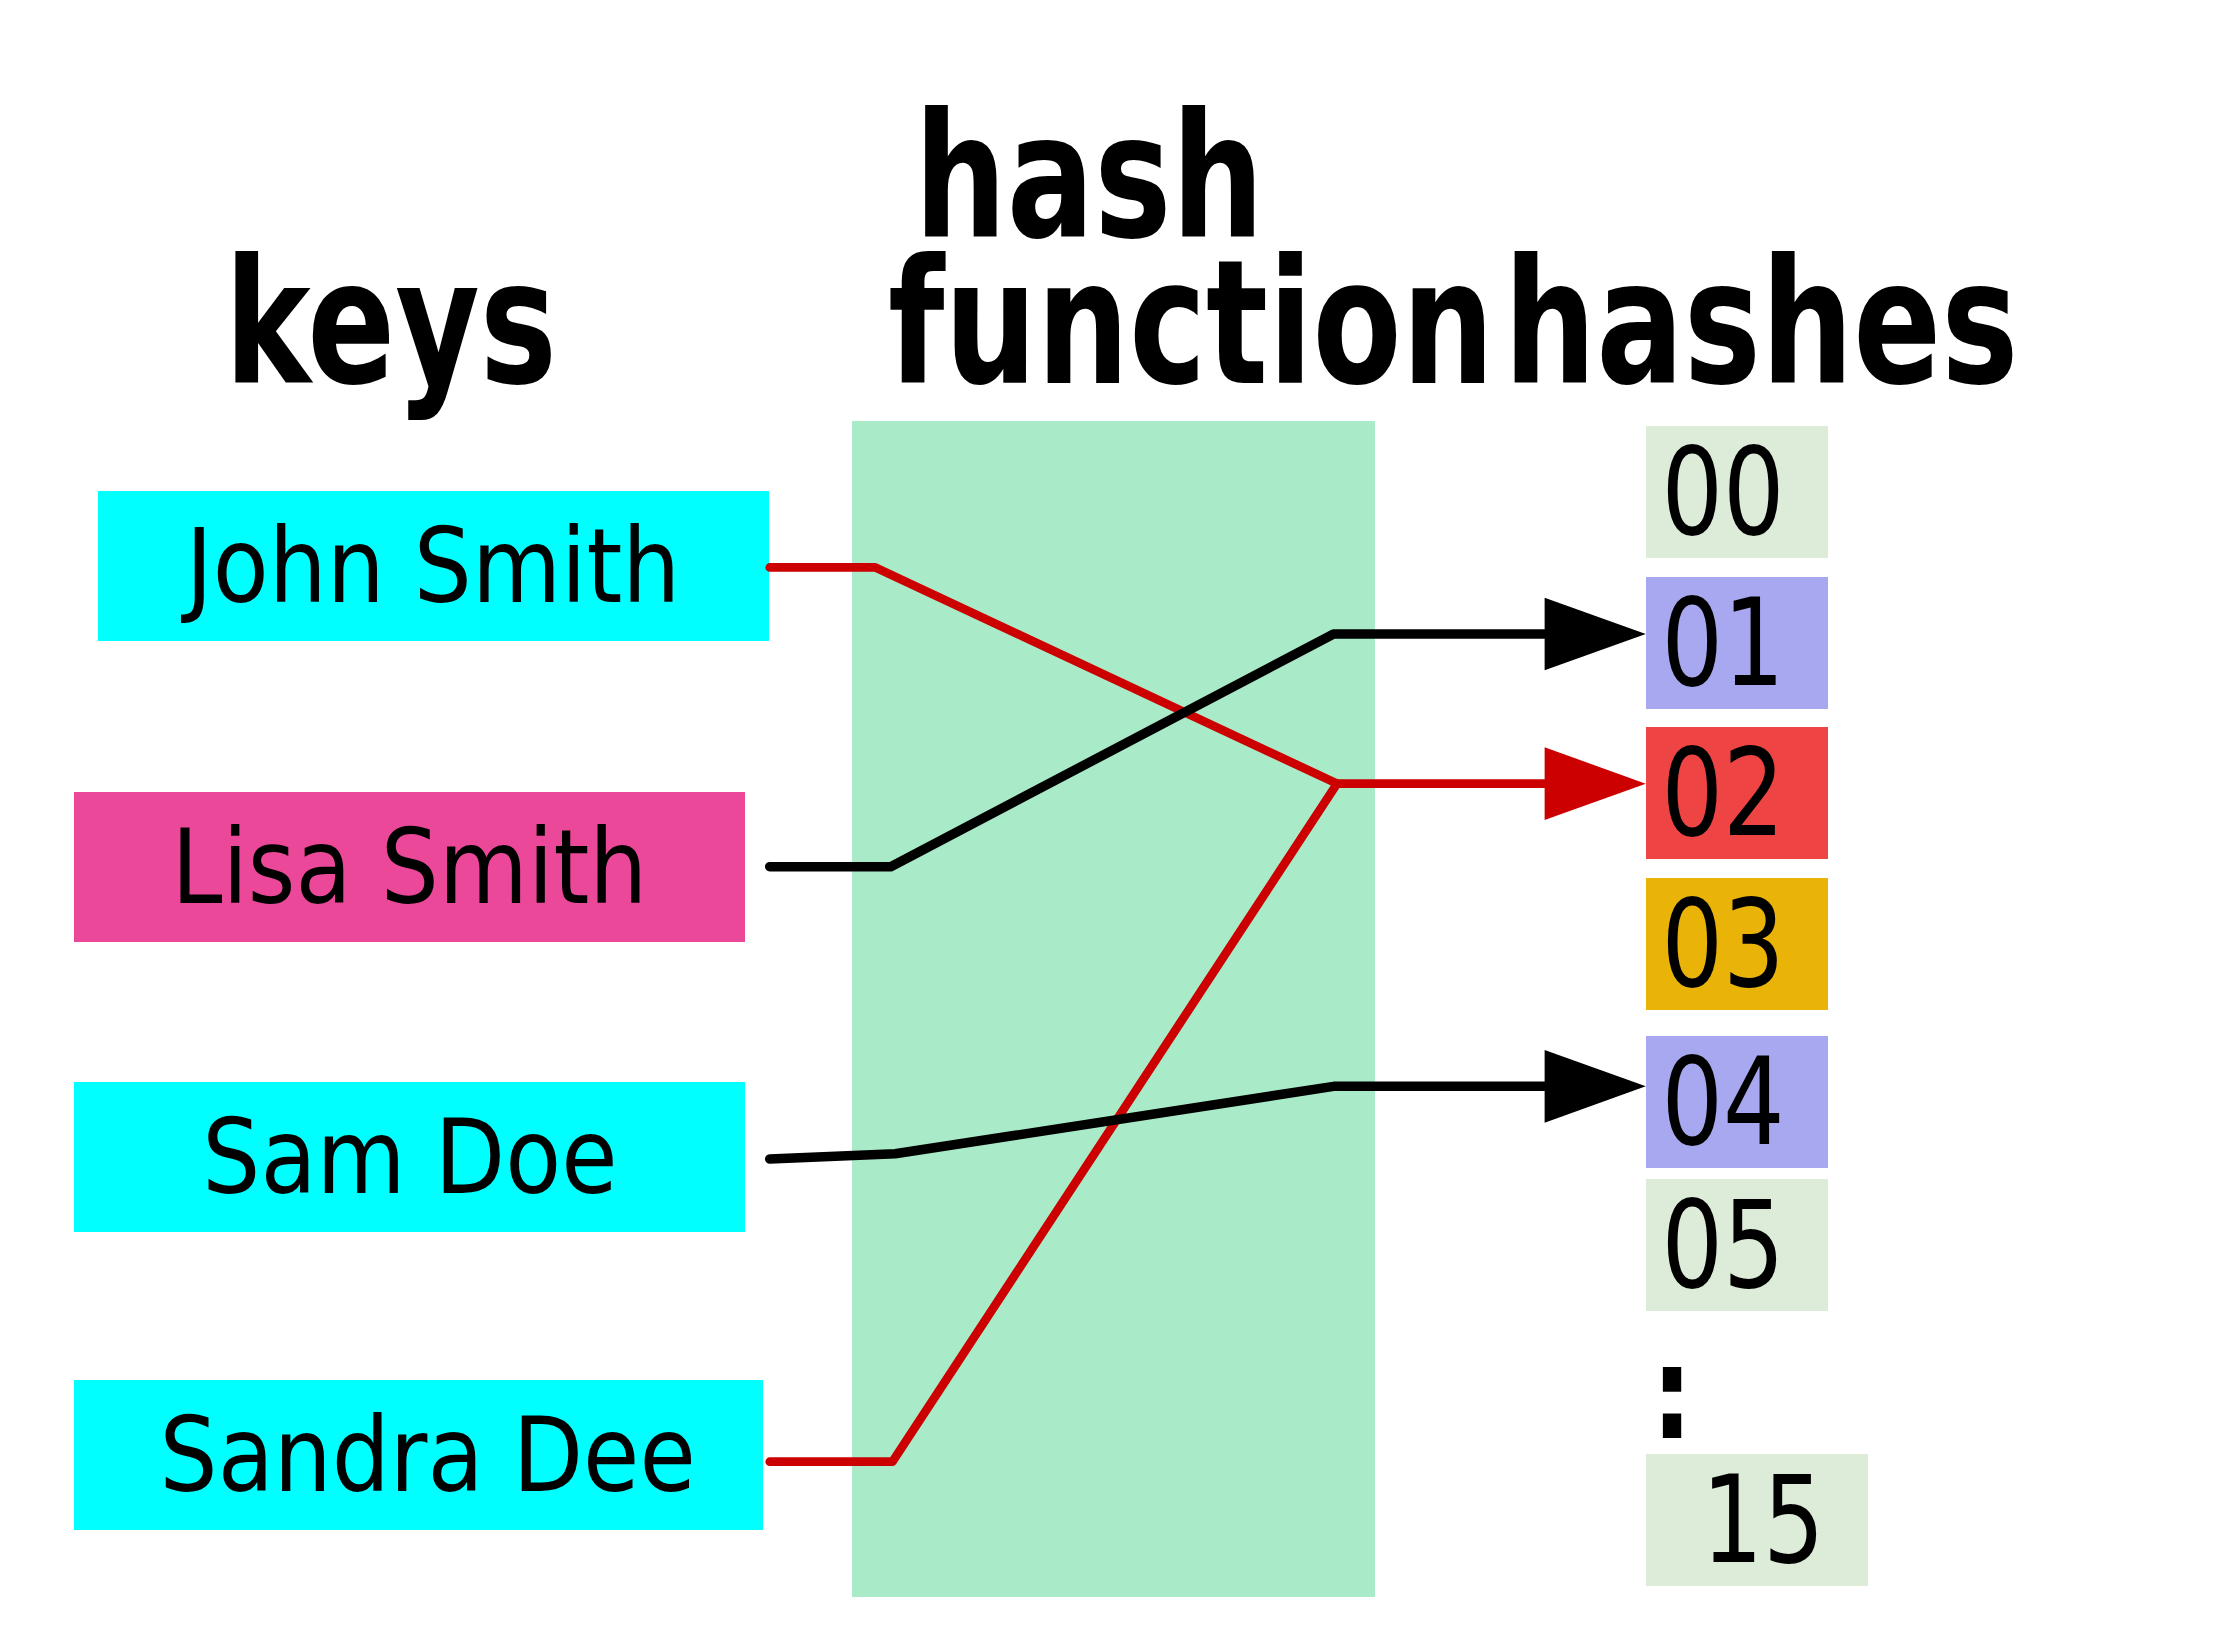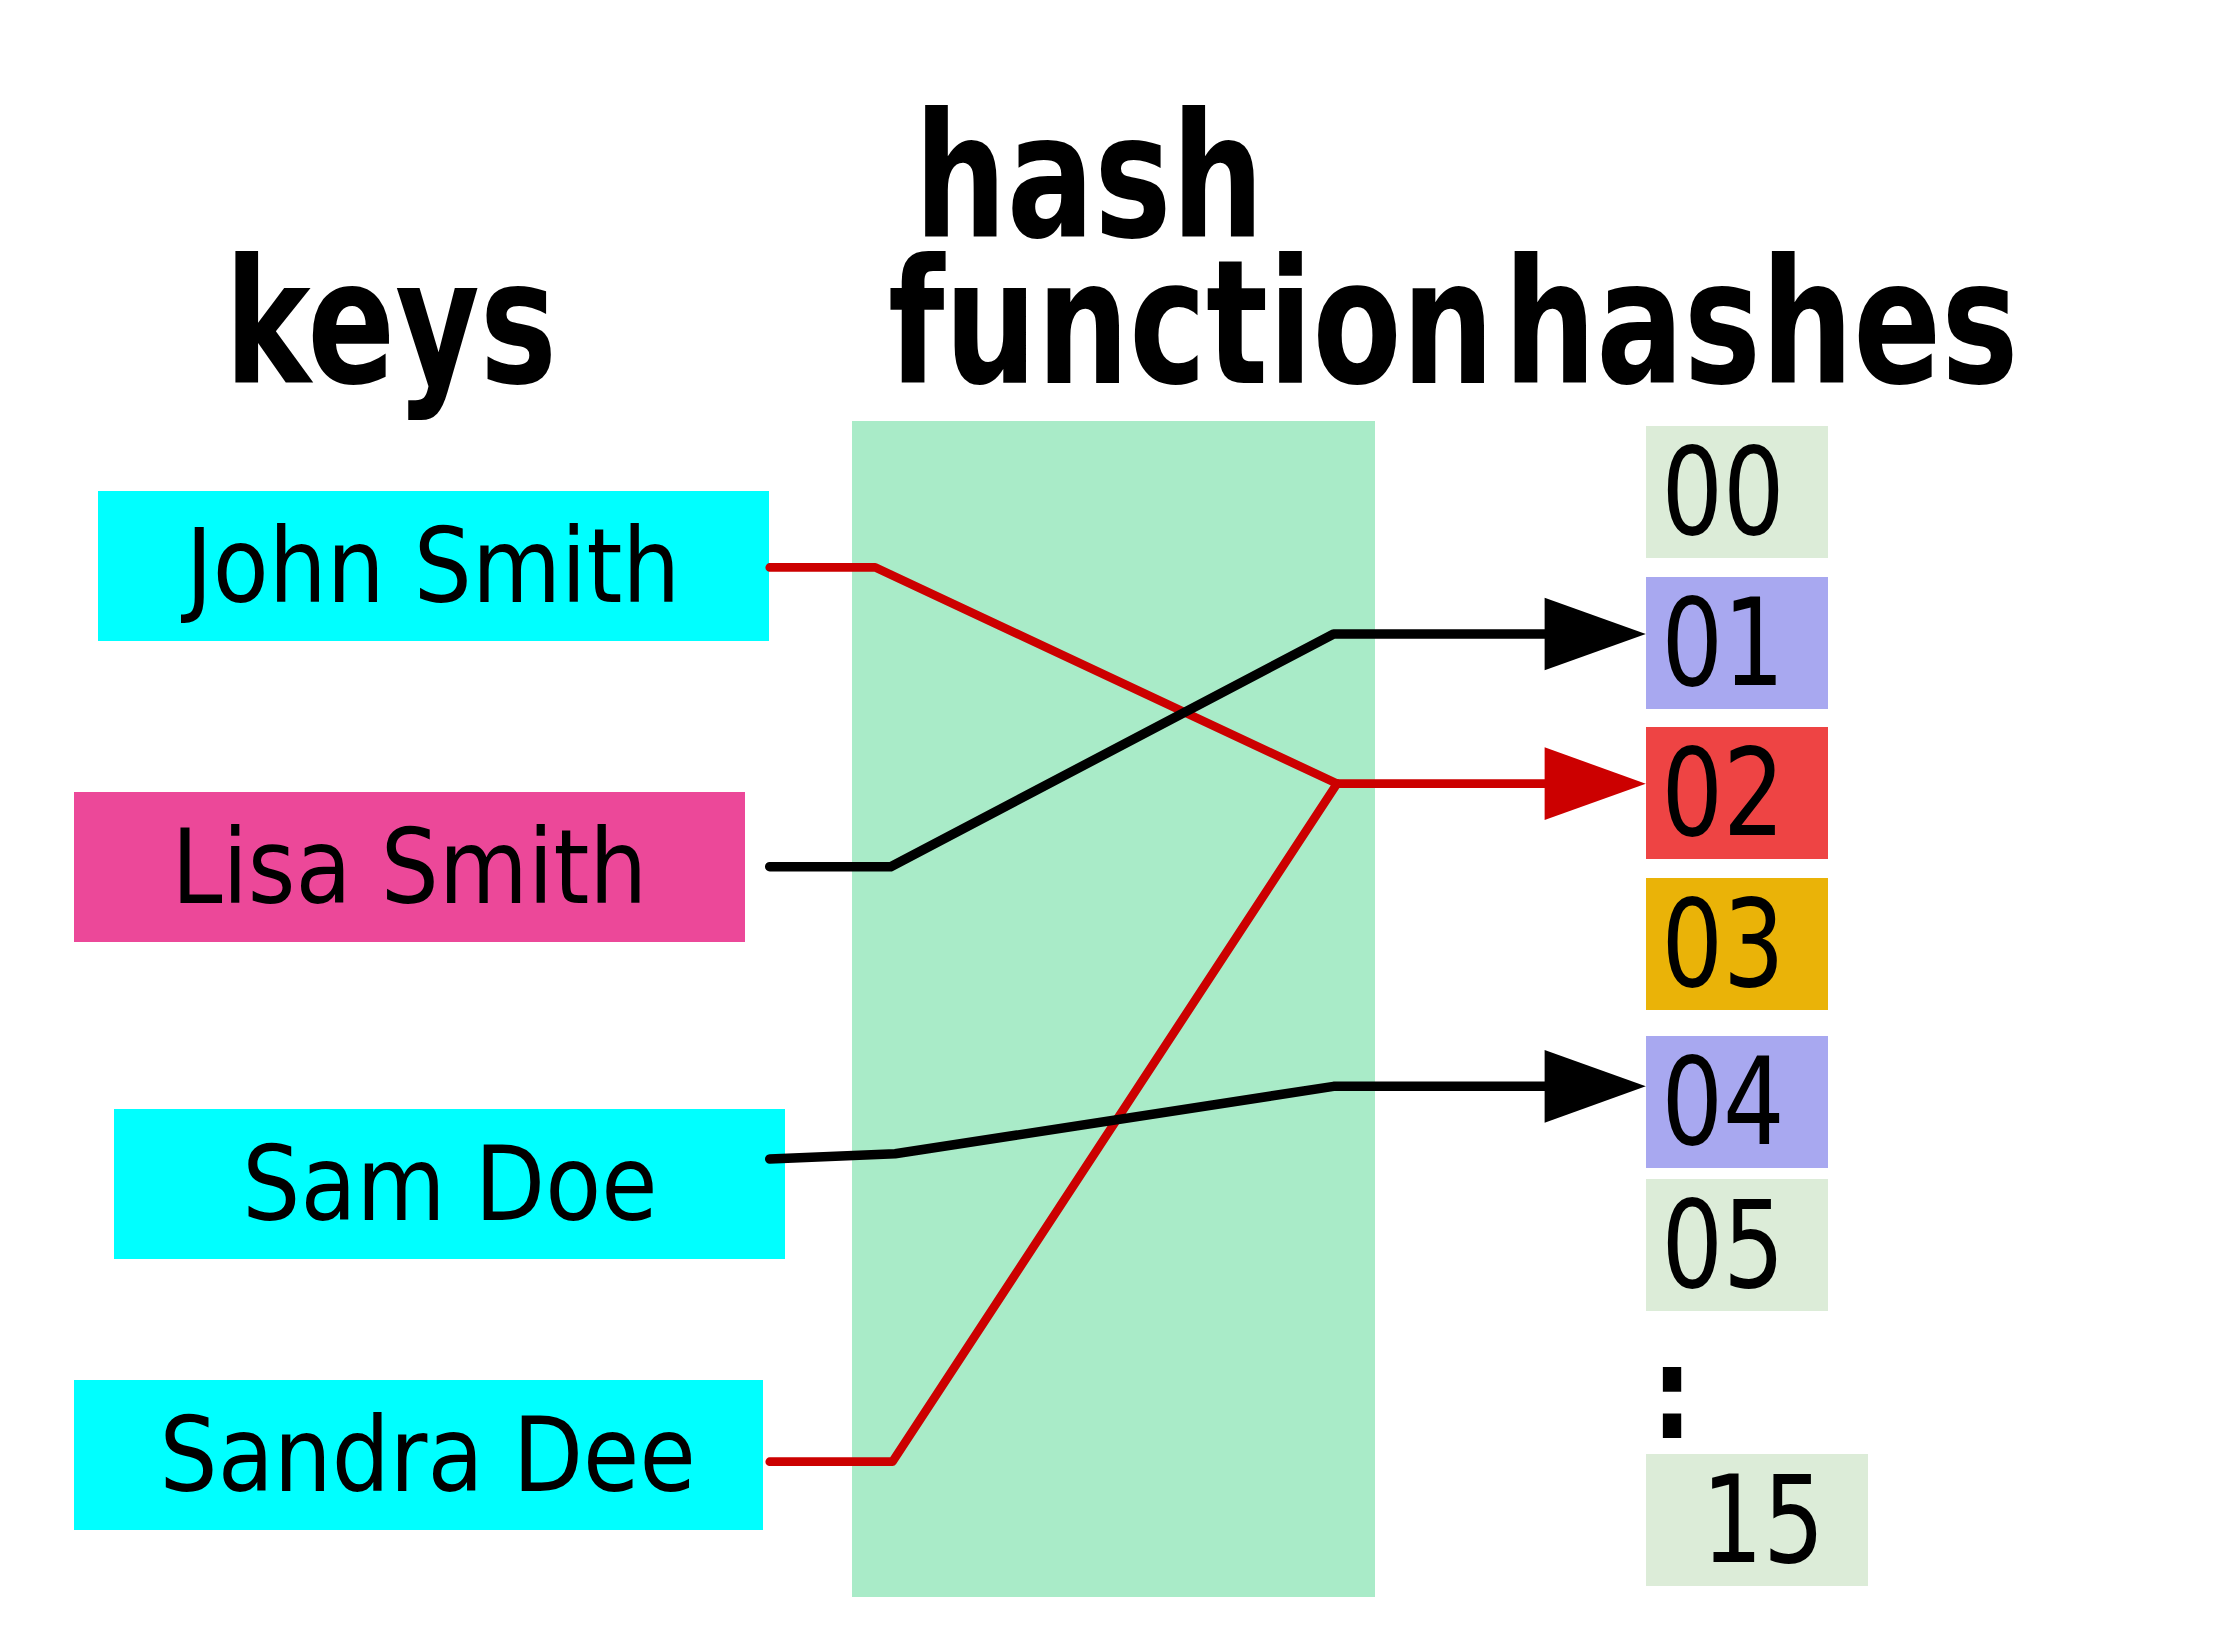--- a/index.html
+++ b/index.html
@@ -37,21 +37,21 @@
 
   
   .keybox{
     position:absolute;
     left:74px;width:671px;height:150px;
     display:flex;align-items:center;justify-content:center;
     font-size:104px;line-height:1;color:#000;
     white-space:nowrap;
   }
   .keybox > span{display:inline-block;transform:scaleX(0.88);transform-origin:50% 50%;}
-  .k0{top:491px;} .k1{top:792px;} .k2{top:1109px;margin-left:40px;} .k3{top:1380px;padding-left:18px;}
+  .k0{top:491px;} .k1{top:792px;} .k2{top:1082px;} .k3{top:1380px;padding-left:18px;}
 
   
   .slot{
     position:absolute;
     left:1646px;width:182px;height:132px;
     display:flex;align-items:center;justify-content:flex-start;
     font-size:121px;line-height:1;color:#000;
     white-space:nowrap;
   }
   .slot > span{display:inline-block;transform:scaleX(0.8);transform-origin:50% 50%;}

